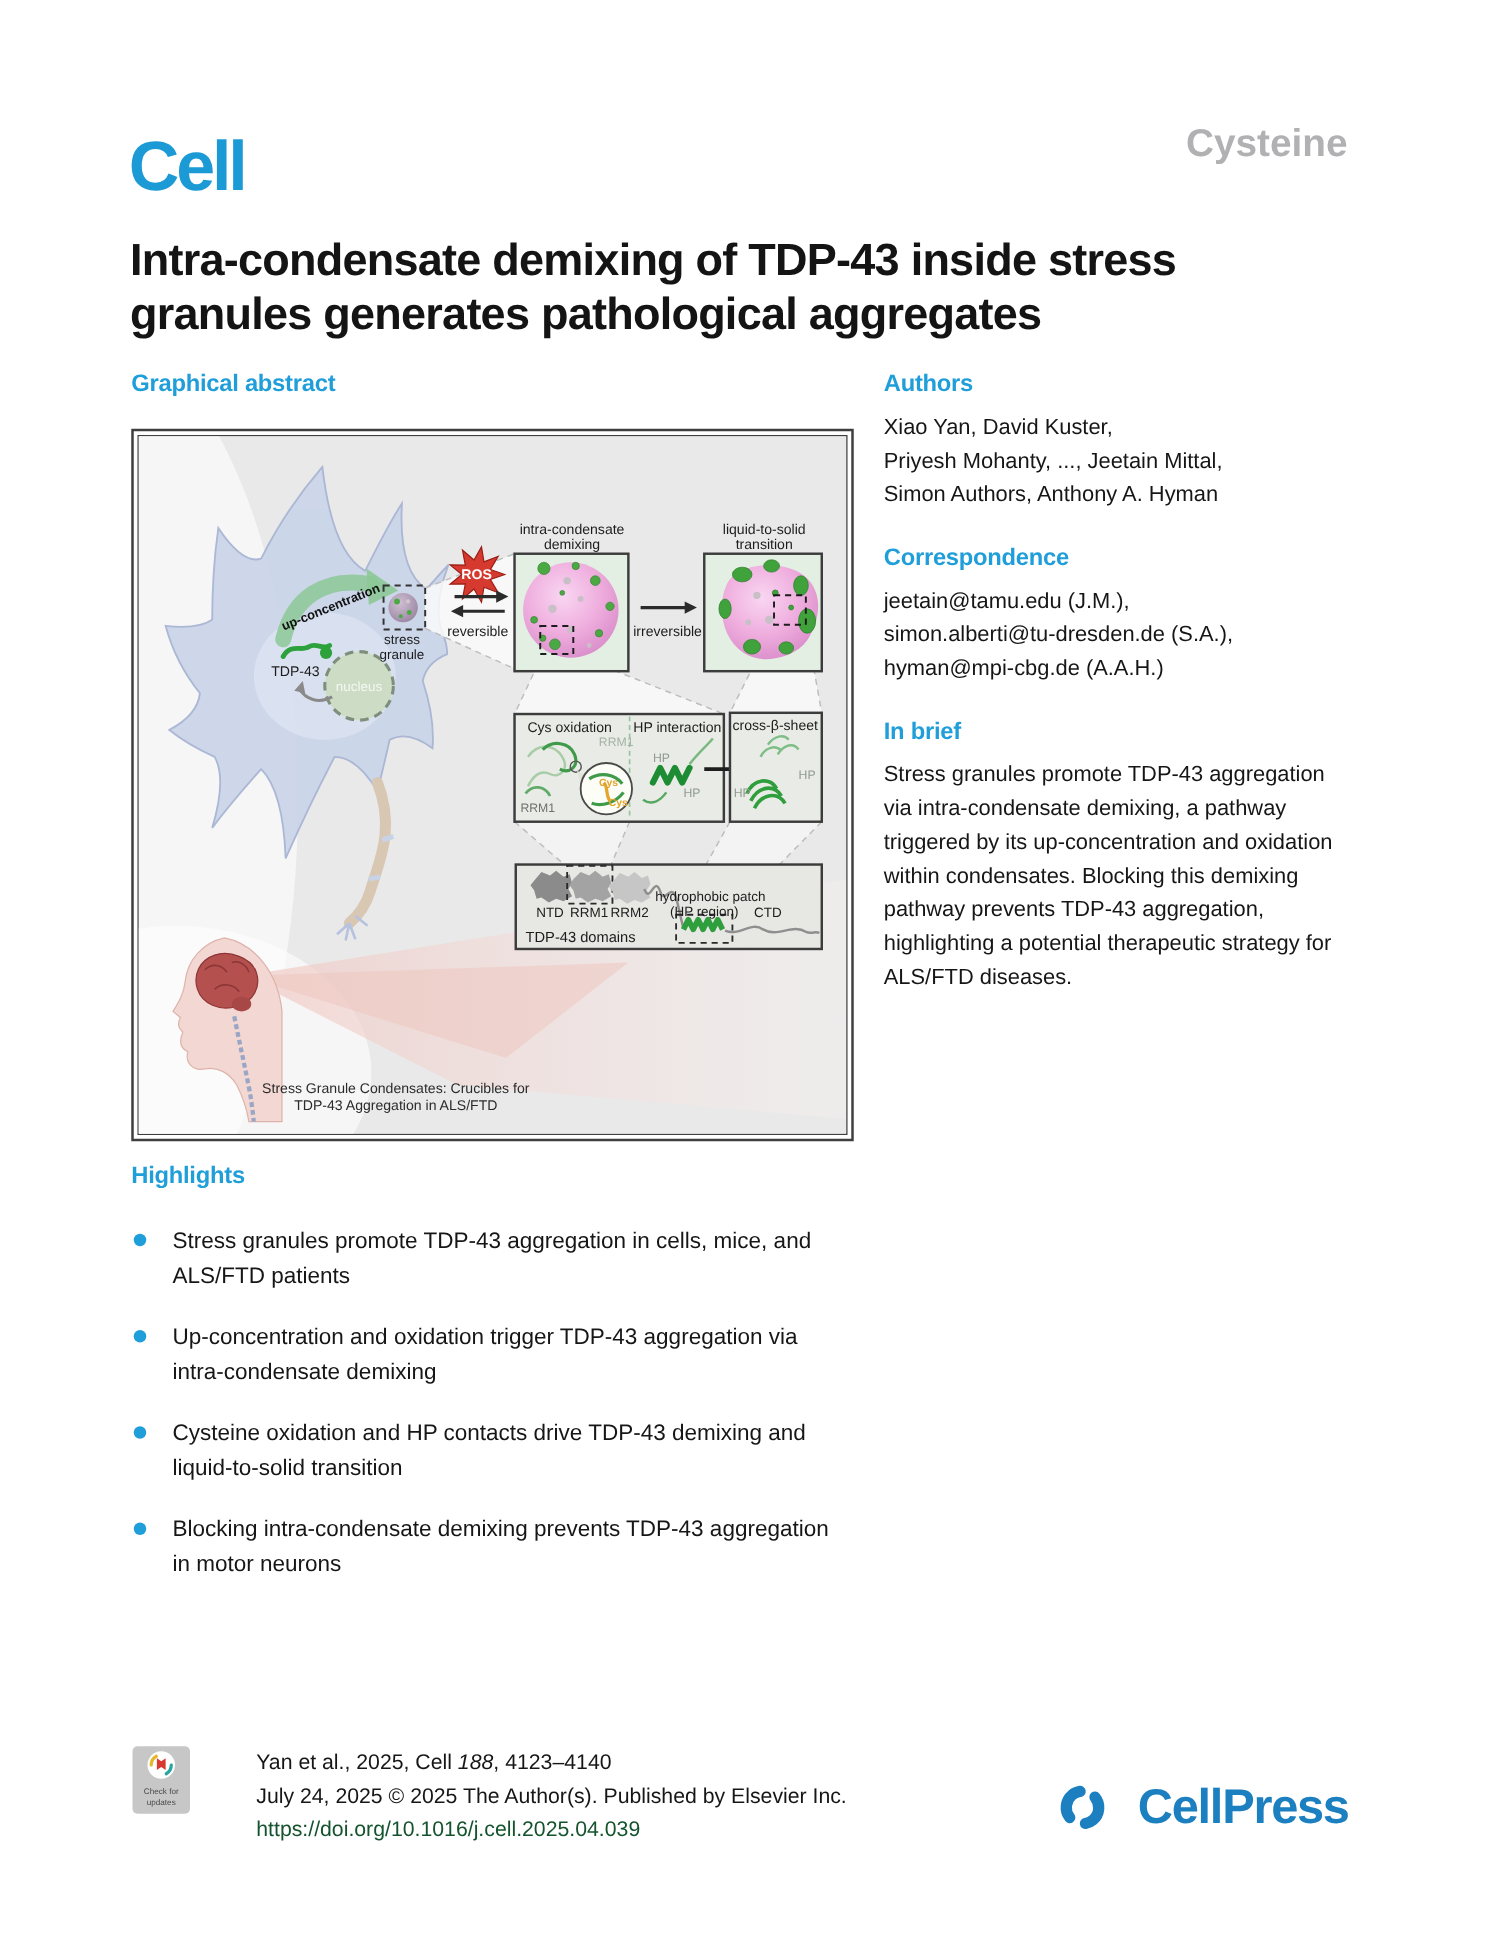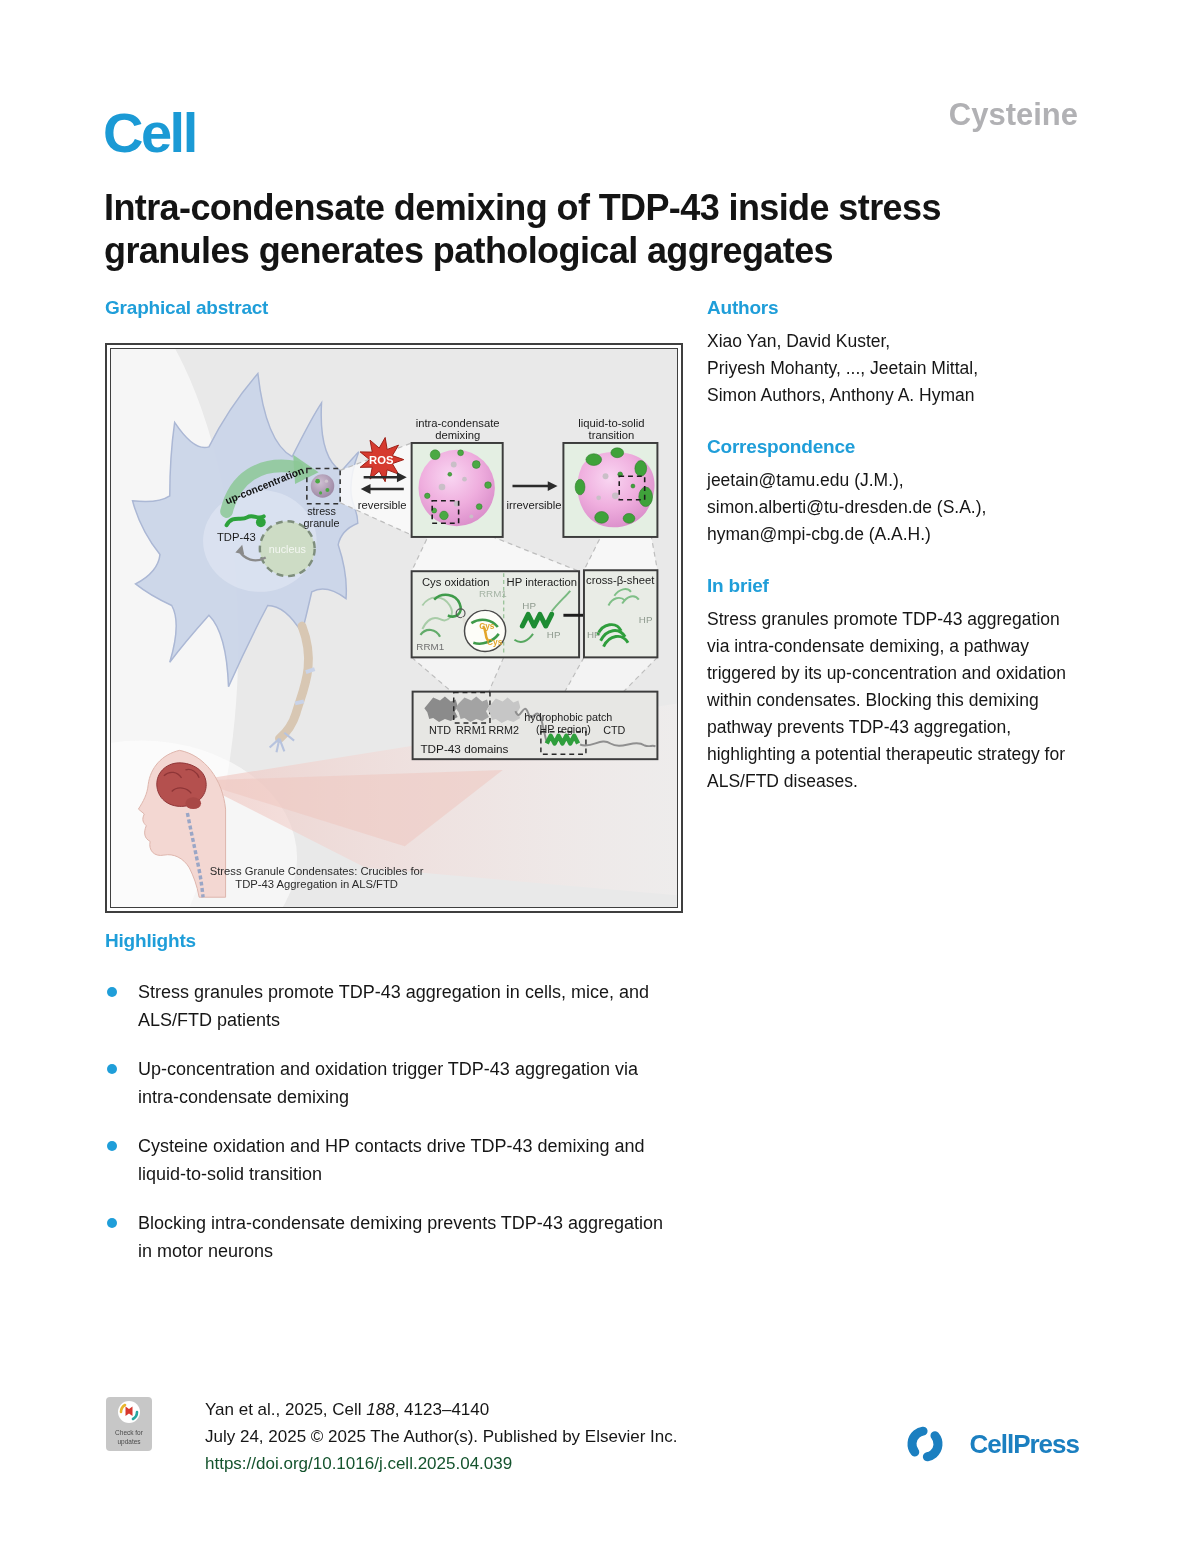--- a/index.html
+++ b/index.html
@@ -39,21 +39,21 @@
     font-size:18px;line-height:28px;color:#161616;}
   .hl-dot{position:absolute;left:2px;top:9px;width:10px;height:10px;border-radius:50%;background:#1f9ed9;}
 
   
   .badge{position:absolute;left:106px;top:1397px;width:46px;height:54px;background:#c7c7c7;
     border-radius:4px;text-align:center;padding-top:3px;box-sizing:border-box;cursor:pointer;}
   .badge-txt{font-size:6.5px;line-height:7.5px;color:#4a4a4a;margin-top:1px;}
   .citation{position:absolute;left:205px;top:1396px;font-size:17px;line-height:27px;color:#161616;}
   .citation .doi{color:#14532d;text-decoration:none;}
   .cellpress{position:absolute;right:121px;top:1424px;display:flex;align-items:center;gap:8px;cursor:pointer;}
-  .cellpress-text{font-size:26px;font-weight:700;color:#1b7fc0;letter-spacing:-1px;margin-left:16px;}
+  .cellpress-text{font-size:39px;font-weight:700;color:#1b7fc0;letter-spacing:-1px;margin-left:16px;}
 </style>
 </head>
 <body>
 
 <div class="page">
 
   <div class="cell-logo">Cell</div>
   <div class="article-type">Cysteine</div>
 
   <div class="paper-title">

